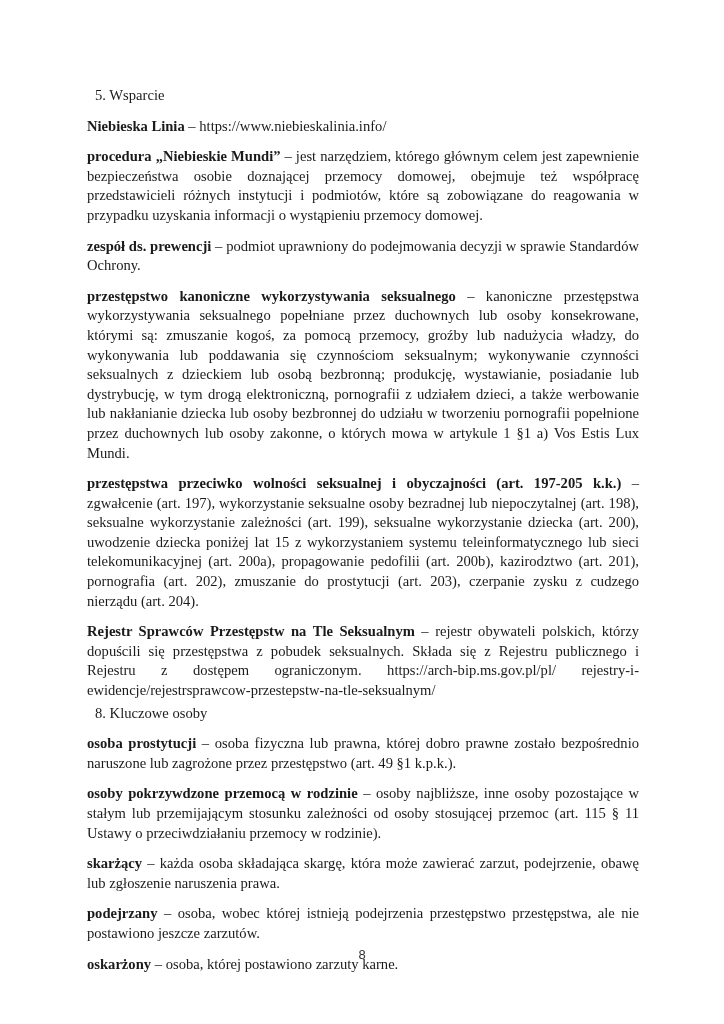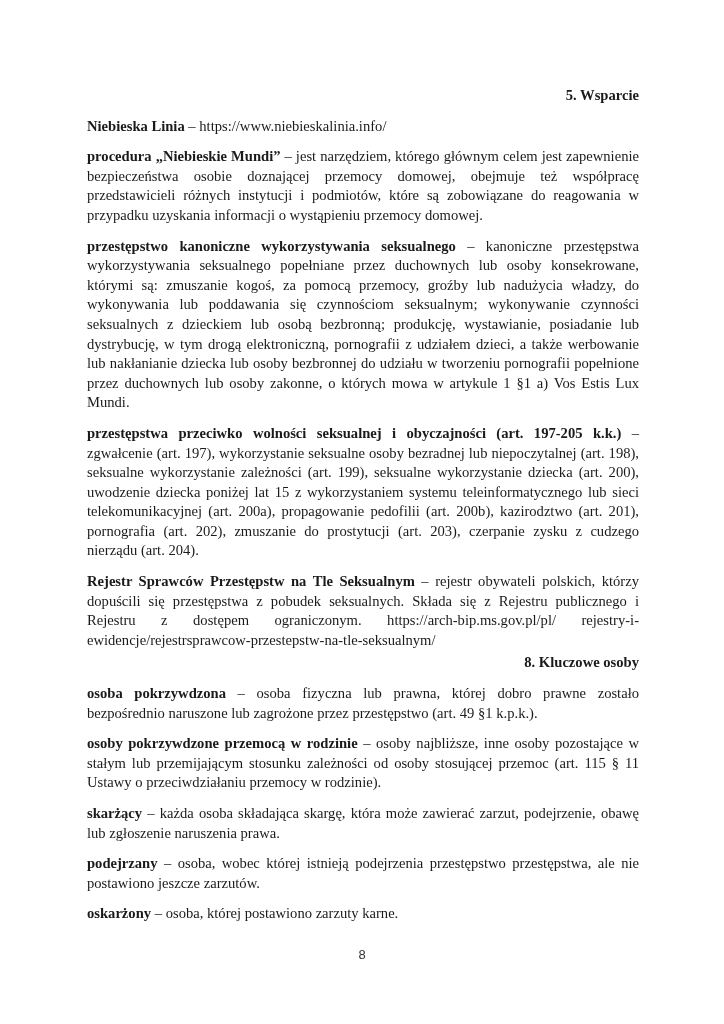--- a/index.html
+++ b/index.html
@@ -2,42 +2,43 @@
 <html><head>
 <meta charset="utf-8">
 <style>
   html, body { margin: 0; padding: 0; background: #ffffff; }
   body { width: 724px; height: 1024px; position: relative; overflow: hidden; }
   .page {
     position: absolute; left: 87px; top: 86px; width: 552px;
     font-family: "Liberation Serif", serif; font-size: 14.6px; line-height: 19.6px;
     color: #1a1a1a;
   }
-  .heading { font-weight: bold; margin: 0 0 3px 8px; text-align: right; }
+  .heading { font-weight: normal; margin: 0 0 3px 8px; }
   .para { margin: 11px 0 3px 0; text-align: justify; }
   .para b { font-weight: bold; }
   .pagenum {
     position: absolute; left: 0; width: 724px; top: 947px; text-align: center;
     font-family: "Liberation Sans", sans-serif; font-size: 13px; color: #333;
   }
 </style>
 </head>
 <body>
 
 <div class="page">
 
   <div class="heading">5. Wsparcie</div>
   <p class="para"><b>Niebieska Linia</b><span> – https://www.niebieskalinia.info/</span></p>
   <p class="para"><b>procedura „Niebieskie Mundi”</b><span> – jest narzędziem, którego głównym celem jest zapewnienie bezpieczeństwa osobie doznającej przemocy domowej, obejmuje też współpracę przedstawicieli różnych instytucji i podmiotów, które są zobowiązane do reagowania w przypadku uzyskania informacji o wystąpieniu przemocy domowej.</span></p>
+  <p class="para"><b>zespół ds. prewencji</b><span> – podmiot uprawniony do podejmowania decyzji w sprawie Standardów Ochrony.</span></p>
 
   <p class="para"><b>przestępstwo kanoniczne wykorzystywania seksualnego</b><span> – kanoniczne przestępstwa wykorzystywania seksualnego popełniane przez duchownych lub osoby konsekrowane, którymi są: zmuszanie kogoś, za pomocą przemocy, groźby lub nadużycia władzy, do wykonywania lub poddawania się czynnościom seksualnym; wykonywanie czynności seksualnych z dzieckiem lub osobą bezbronną; produkcję, wystawianie, posiadanie lub dystrybucję, w tym drogą elektroniczną, pornografii z udziałem dzieci, a także werbowanie lub nakłanianie dziecka lub osoby bezbronnej do udziału w tworzeniu pornografii popełnione przez duchownych lub osoby zakonne, o których mowa w artykule 1 §1 a) Vos Estis Lux Mundi.</span></p>
   <p class="para"><b>przestępstwa przeciwko wolności seksualnej i obyczajności (art. 197-205 k.k.)</b><span> – zgwałcenie (art. 197), wykorzystanie seksualne osoby bezradnej lub niepoczytalnej (art. 198), seksualne wykorzystanie zależności (art. 199), seksualne wykorzystanie dziecka (art. 200), uwodzenie dziecka poniżej lat 15 z wykorzystaniem systemu teleinformatycznego lub sieci telekomunikacyjnej (art. 200a), propagowanie pedofilii (art. 200b), kazirodztwo (art. 201), pornografia (art. 202), zmuszanie do prostytucji (art. 203), czerpanie zysku z cudzego nierządu (art. 204).</span></p>
   <p class="para"><b>Rejestr Sprawców Przestępstw na Tle Seksualnym</b><span> – rejestr obywateli polskich, którzy dopuścili się przestępstwa z pobudek seksualnych. Składa się z Rejestru publicznego i Rejestru z dostępem ograniczonym. https://arch-bip.ms.gov.pl/pl/ rejestry-i-ewidencje/rejestrsprawcow-przestepstw-na-tle-seksualnym/</span></p>
 
   <div class="heading">8. Kluczowe osoby</div>
-  <p class="para"><b>osoba pokrzywdzona</b><span> – osoba fizyczna lub prawna, której dobro prawne zostało bezpośrednio naruszone lub zagrożone przez przestępstwo (art. 49 §1 k.p.k.).</span></p>
+  <p class="para"><b>osoba prostytucji</b><span> – osoba fizyczna lub prawna, której dobro prawne zostało bezpośrednio naruszone lub zagrożone przez przestępstwo (art. 49 §1 k.p.k.).</span></p>
   <p class="para"><b>osoby pokrzywdzone przemocą w rodzinie</b><span> – osoby najbliższe, inne osoby pozostające w stałym lub przemijającym stosunku zależności od osoby stosującej przemoc (art. 115 § 11 Ustawy o przeciwdziałaniu przemocy w rodzinie).</span></p>
   <p class="para"><b>skarżący</b><span> – każda osoba składająca skargę, która może zawierać zarzut, podejrzenie, obawę lub zgłoszenie naruszenia prawa.</span></p>
   <p class="para"><b>podejrzany</b><span> – osoba, wobec której istnieją podejrzenia przestępstwo przestępstwa, ale nie postawiono jeszcze zarzutów.</span></p>
   <p class="para"><b>oskarżony</b><span> – osoba, której postawiono zarzuty karne.</span></p>
 </div>
 
 <div class="pagenum">8</div>
 
 </body></html>

